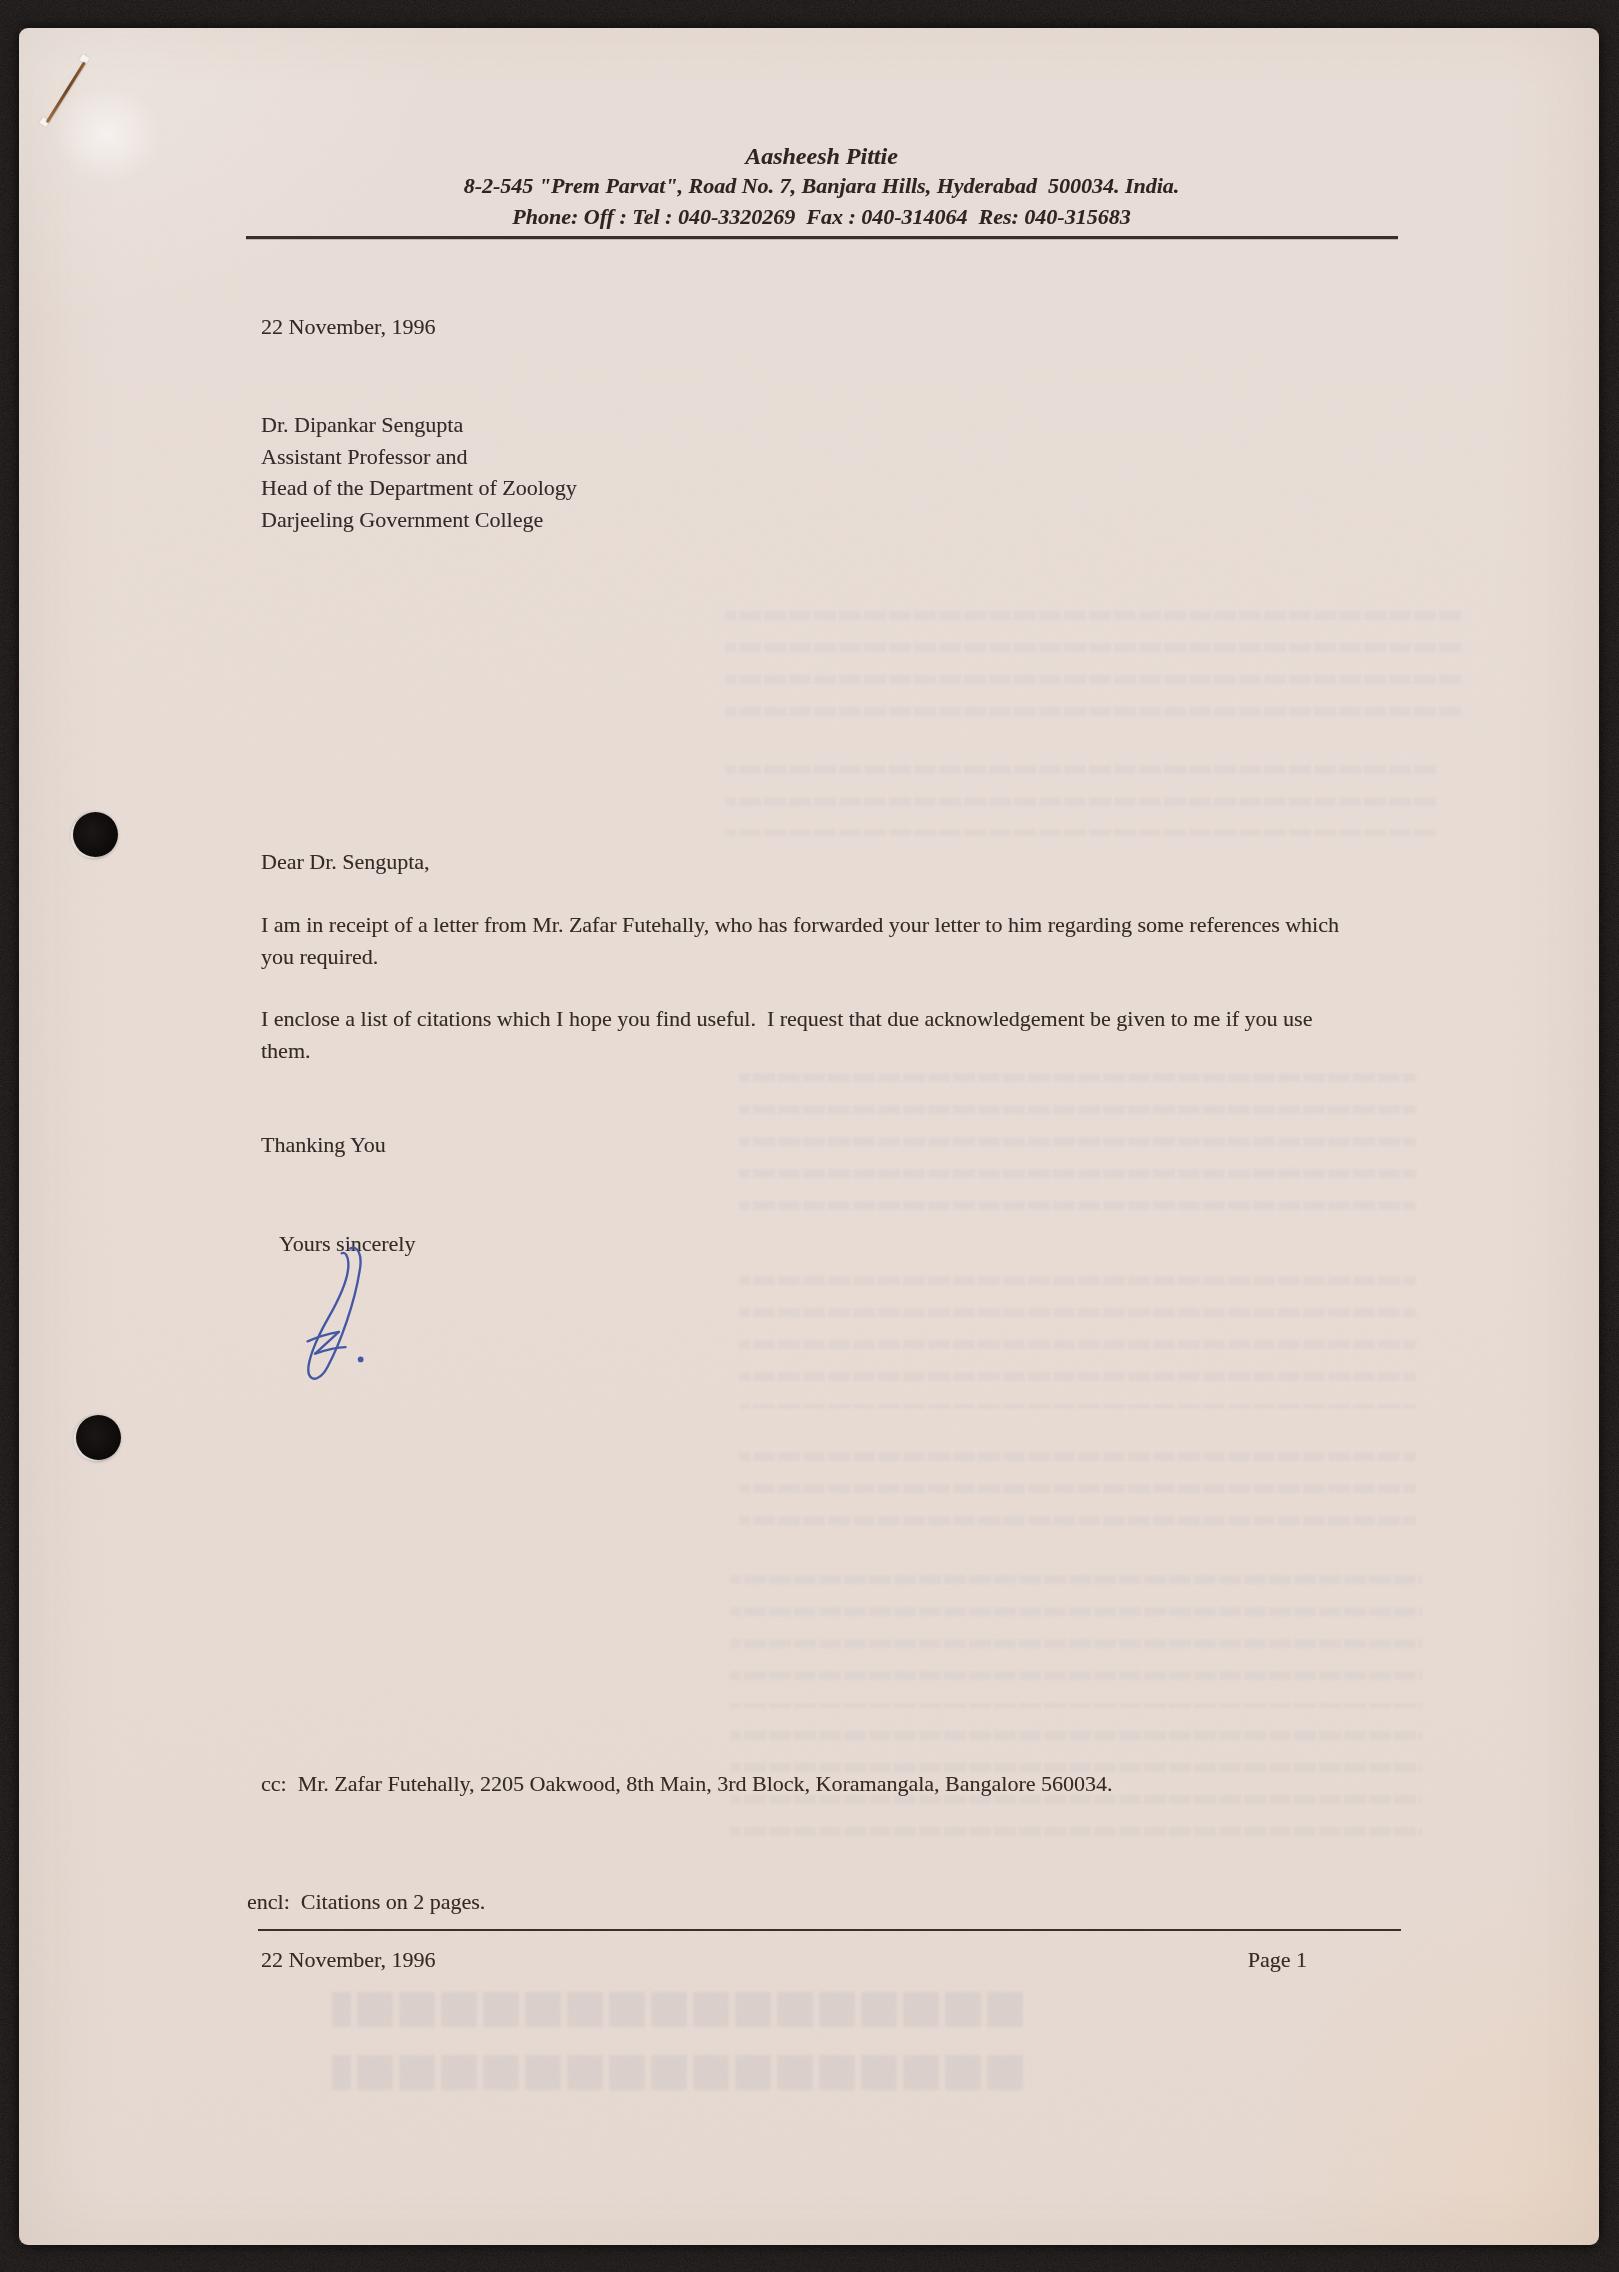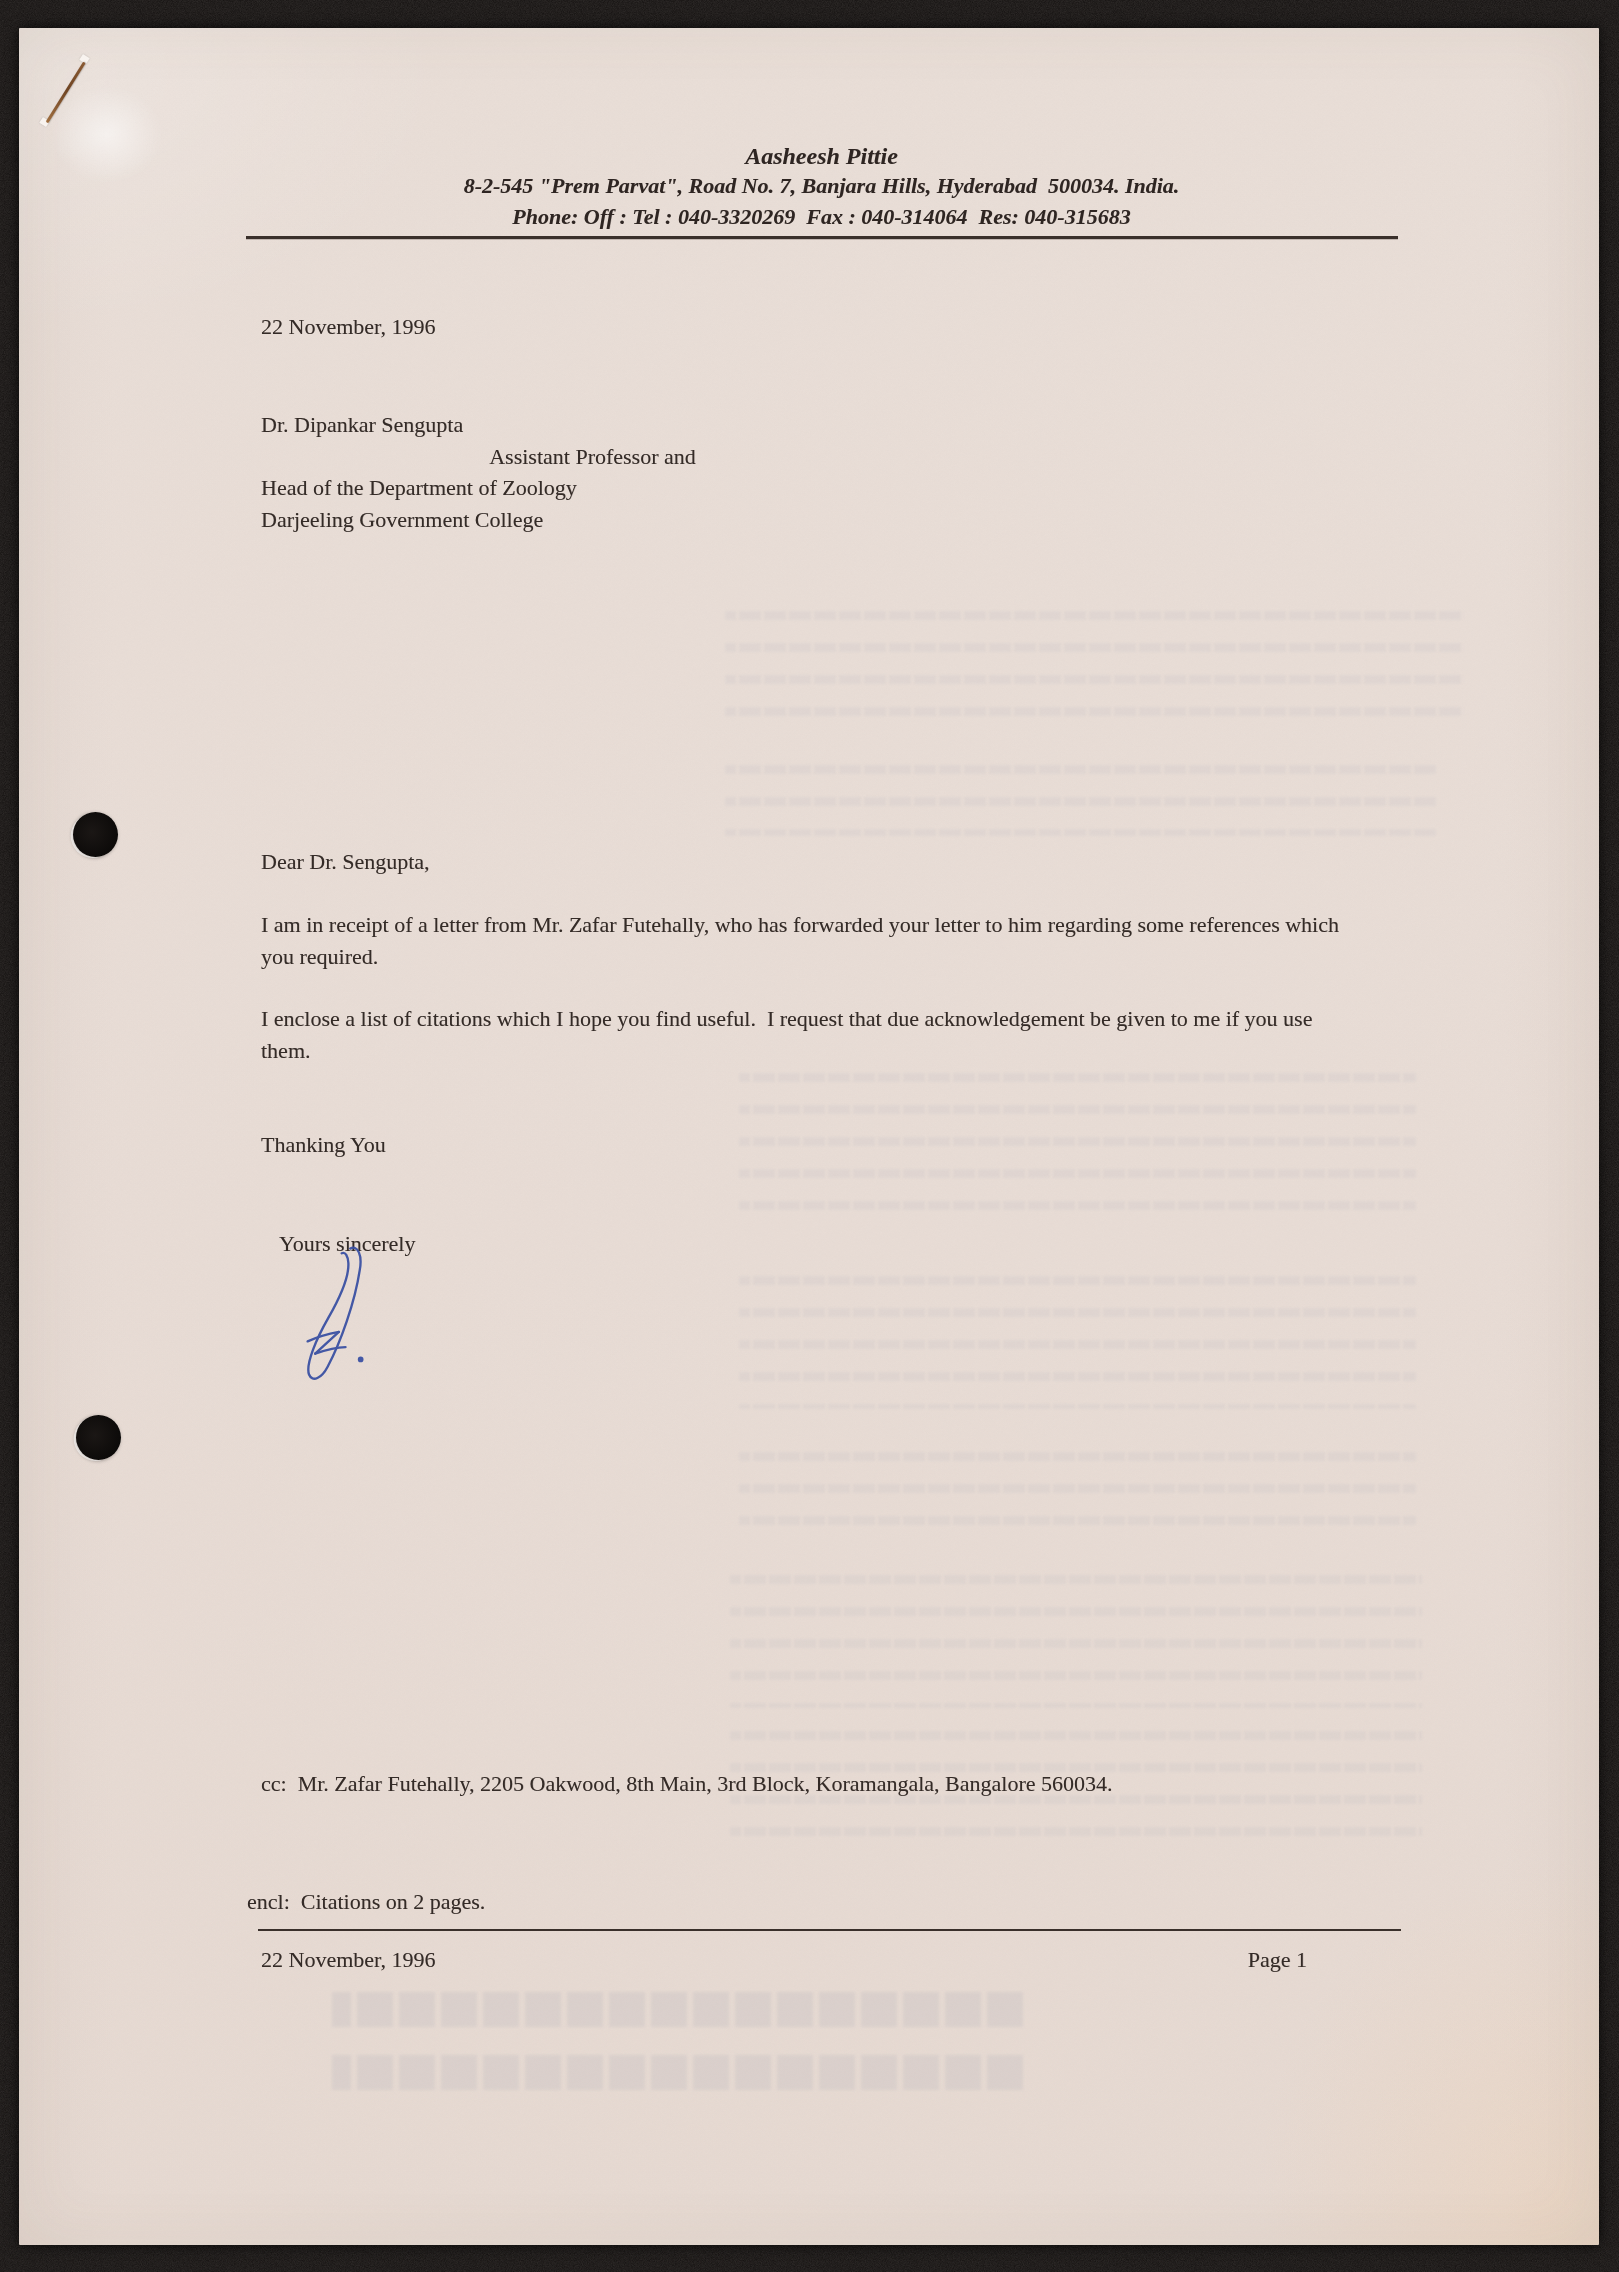--- a/index.html
+++ b/index.html
@@ -5,21 +5,21 @@
   html,body{margin:0;padding:0;background:#0d0b0a;}
   .canvas{position:relative;width:1619px;height:2273px;background:#141110;overflow:hidden;}
   .grain-bg{position:absolute;left:0;top:0;z-index:0;}
   .page{
     position:absolute;left:19px;top:27.5px;width:1580px;height:2217px;z-index:1;
     background:
       radial-gradient(426px 521px at 97% 99%, rgba(244,206,166,.28), rgba(244,206,166,0) 70%),
       radial-gradient(663px 426px at 2% 2%, rgba(255,255,255,.20), rgba(255,255,255,0) 60%),
       linear-gradient(90deg, rgba(190,175,168,.10) 0%, rgba(255,255,255,0) 6%, rgba(255,255,255,0) 94%, rgba(200,180,168,.12) 100%),
       linear-gradient(180deg, #eadfd8 0%, #e9ddd6 55%, #e7dad2 100%);
-    border-radius:1px;
+    border-radius:9px;
     box-shadow:0 0 12.3px rgba(0,0,0,.75), inset 0 0 66px rgba(120,95,75,.07);
   }
   .grain-paper{position:absolute;left:0;top:0;z-index:2;pointer-events:none;}
   .txt{
     position:absolute;z-index:3;font-family:"Liberation Serif", serif;
     color:#342b27;white-space:pre-wrap;
     text-shadow:0.3px 0.3px 0 rgba(52,43,39,.28);
   }
   .hdr{left:227px;width:1151px;text-align:center;font-weight:700;font-style:italic;color:#2e2522;}
   .hdr-name{top:115px;font-size:24px;line-height:26.5px;}
@@ -110,21 +110,21 @@
     <div class="hole hole-bottom"></div>
 
     <div class="txt hdr hdr-name">Aasheesh Pittie</div>
     <div class="txt hdr hdr-addr">8-2-545 "Prem Parvat", Road No. 7, Banjara Hills, Hyderabad  500034. India.</div>
     <div class="txt hdr hdr-phone">Phone: Off : Tel : 040-3320269  Fax : 040-314064  Res: 040-315683</div>
     <div class="rule rule-header"></div>
 
     <div class="txt body-size date-top">22 November, 1996</div>
 
     <div class="txt body-size addr-line" style="top:381px;">Dr. Dipankar Sengupta</div>
-    <div class="txt body-size addr-line" style="top:413px;text-align:center;">Assistant Professor and</div>
+    <div class="txt body-size addr-line" style="top:413px;">Assistant Professor and</div>
     <div class="txt body-size addr-line" style="top:444px;">Head of the Department of Zoology</div>
     <div class="txt body-size addr-line" style="top:476px;">Darjeeling Government College</div>
 
     <div class="txt body-size salutation">Dear Dr. Sengupta,</div>
     <div class="txt body-size para para1">I am in receipt of a letter from Mr. Zafar Futehally, who has forwarded your letter to him regarding some references which you required.</div>
     <div class="txt body-size para para2">I enclose a list of citations which I hope you find useful.  I request that due acknowledgement be given to me if you use them.</div>
 
     <div class="txt body-size thanks">Thanking You</div>
     <div class="txt body-size valediction">Yours sincerely</div>
 

